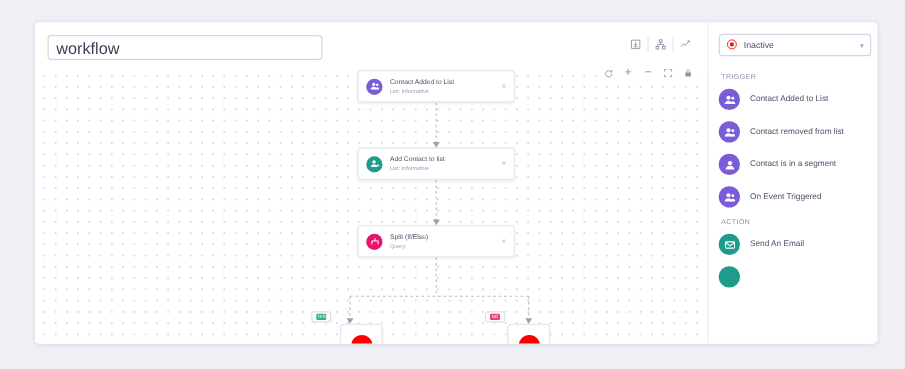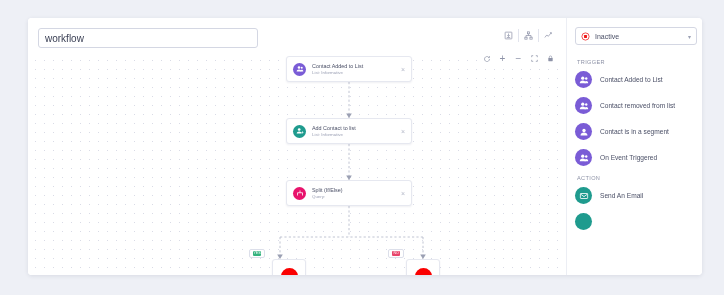--- a/index.html
+++ b/index.html
@@ -35,21 +35,21 @@
     z-index: 30;
   }
   #wf-name {
     position: absolute;
     left: 10px; top: 10px;
     width: 220px; height: 20px;
     border: 1px solid #d4d7e3;
     border-radius: 3px;
     background: #fff;
     font-family: "Liberation Sans", sans-serif;
-    font-size: 10px;
+    font-size: 13px;
     color: #3b4055;
     padding: 4px 6px;
     outline: none;
   }
   #grid {
     position: absolute;
     left: 0; top: 26px;
     width: 538px; height: 231px;
     background-color: #ffffff;
     background-image: radial-gradient(circle, #d9dbe6 0.6px, transparent 0.7px);

